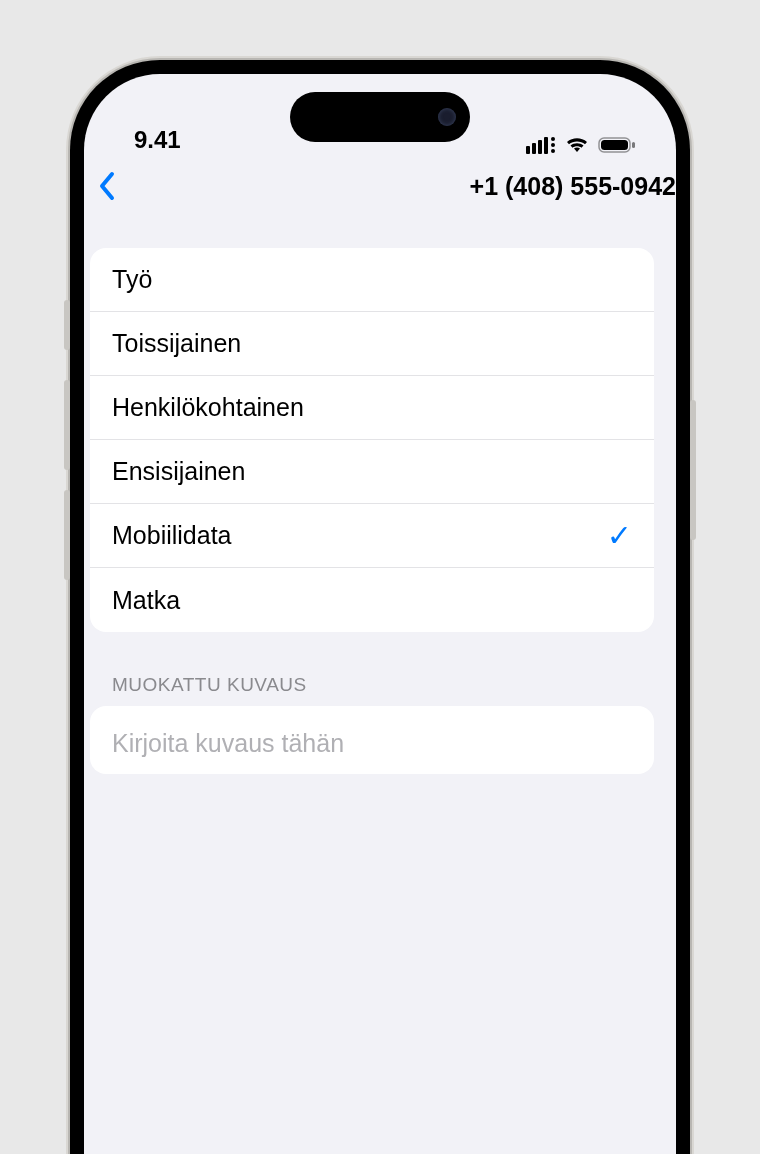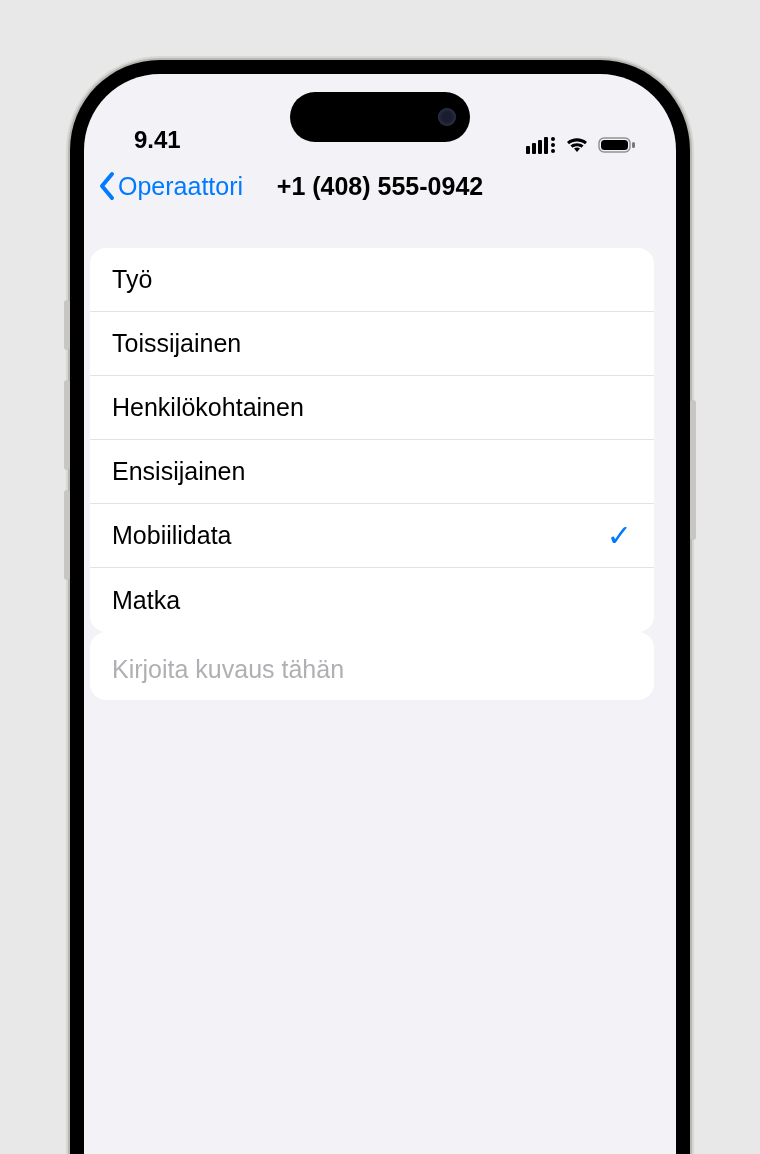--- a/index.html
+++ b/index.html
@@ -92,21 +92,21 @@
     align-items: center;
     color: #007aff;
     font-size: 25px;
     font-weight: 400;
     gap: 2px;
   }
   .back-chevron { width: 18px; height: 30px; }
   .nav-title {
     position: absolute;
     left: 0; right: 0;
-    text-align: center;
+    text-align: right;
     font-size: 25px;
     font-weight: 600;
     color: #000;
     pointer-events: none;
   }
 
   .content {
     padding: 30px 22px 0 6px;
   }
   .list-group {
@@ -191,21 +191,20 @@
           <rect x="34" y="6" width="3" height="6" rx="1.5" fill="#000" opacity="0.5"></rect>
         </svg>
       </div>
     </div>
 
     <div class="nav-bar">
       <div class="back-link">
         <svg class="back-chevron" viewBox="0 0 18 30">
           <polyline points="14,3 4,15 14,27" fill="none" stroke="#007aff" stroke-width="4" stroke-linecap="round" stroke-linejoin="round"></polyline>
         </svg>
-        <span>Operaattori</span>
       </div>
       <div class="nav-title">+1 (408) 555-0942</div>
     </div>
 
     <div class="content">
       <div class="list-group">
         <div class="list-row">
           <span>Työ</span>
         </div>
         <div class="list-row">
@@ -219,19 +218,20 @@
         </div>
         <div class="list-row">
           <span>Mobiilidata</span>
           <span class="checkmark">✓</span>
         </div>
         <div class="list-row">
           <span>Matka</span>
         </div>
       </div>
 
+      <div class="section-header">MUOKATTU KUVAUS</div>
       <div class="input-group">
         <input type="text" class="text-input" placeholder="Kirjoita kuvaus tähän" style="">
       </div>
     </div>
 
   </div>
 </div>
 
 </body></html>

